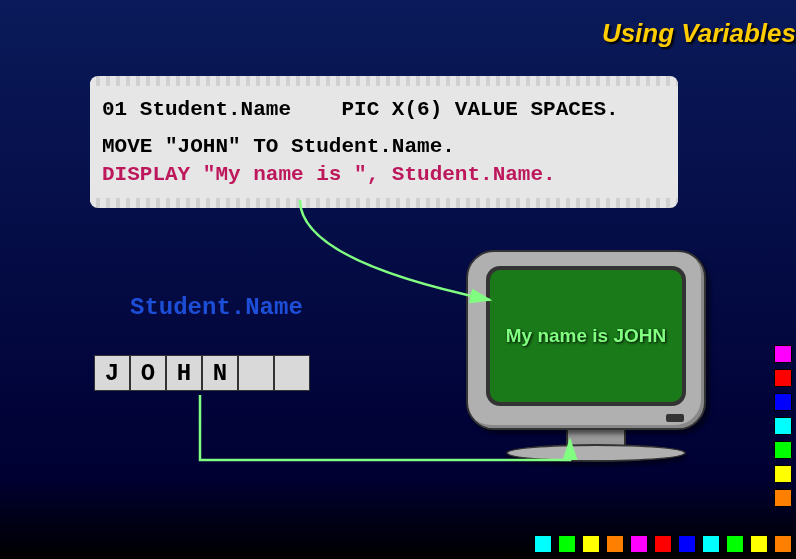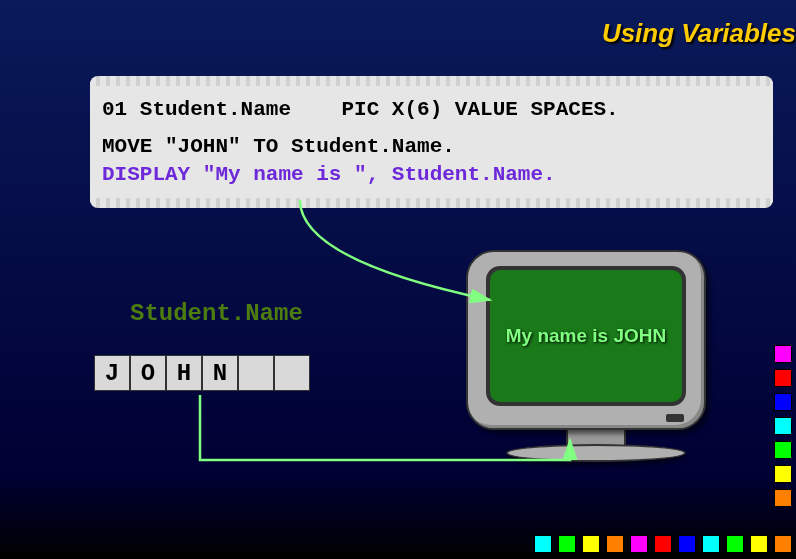--- a/index.html
+++ b/index.html
@@ -17,49 +17,49 @@
     font-weight: bold;
     font-style: italic;
     color: #ffcc00;
     padding-top: 18px;
     text-shadow: 2px 2px 2px #000;
   }
   .code-box {
     position: absolute;
     left: 90px;
     top: 82px;
-    width: 683px;
+    width: 588px;
     height: 120px;
     background: #e6e6e6;
     padding: 14px 12px;
     font-family: "Courier New", monospace;
     font-size: 21px;
     font-weight: bold;
     line-height: 1.3;
   }
   .code-box::before,
   .code-box::after {
     content: "";
     position: absolute;
     left: 0; right: 0;
     height: 10px;
     background: repeating-linear-gradient(90deg, #e6e6e6 0 6px, #d0d0d0 6px 10px);
   }
   .code-box::before { top: -6px; border-radius: 8px 8px 0 0; }
   .code-box::after { bottom: -6px; border-radius: 0 0 8px 8px; }
   .code-line { white-space: pre; color: #000; }
-  .red { color: #6d28d9; }
+  .red { color: #be185d; }
   .var-label {
     position: absolute;
     left: 130px;
-    top: 300px;
+    top: 294px;
     font-family: "Courier New", monospace;
     font-size: 24px;
     font-weight: bold;
-    color: #4d7c0f;
+    color: #1d4ed8;
   }
   .cells {
     position: absolute;
     left: 94px;
     top: 355px;
     display: flex;
   }
   .cell {
     width: 36px;
     height: 36px;

